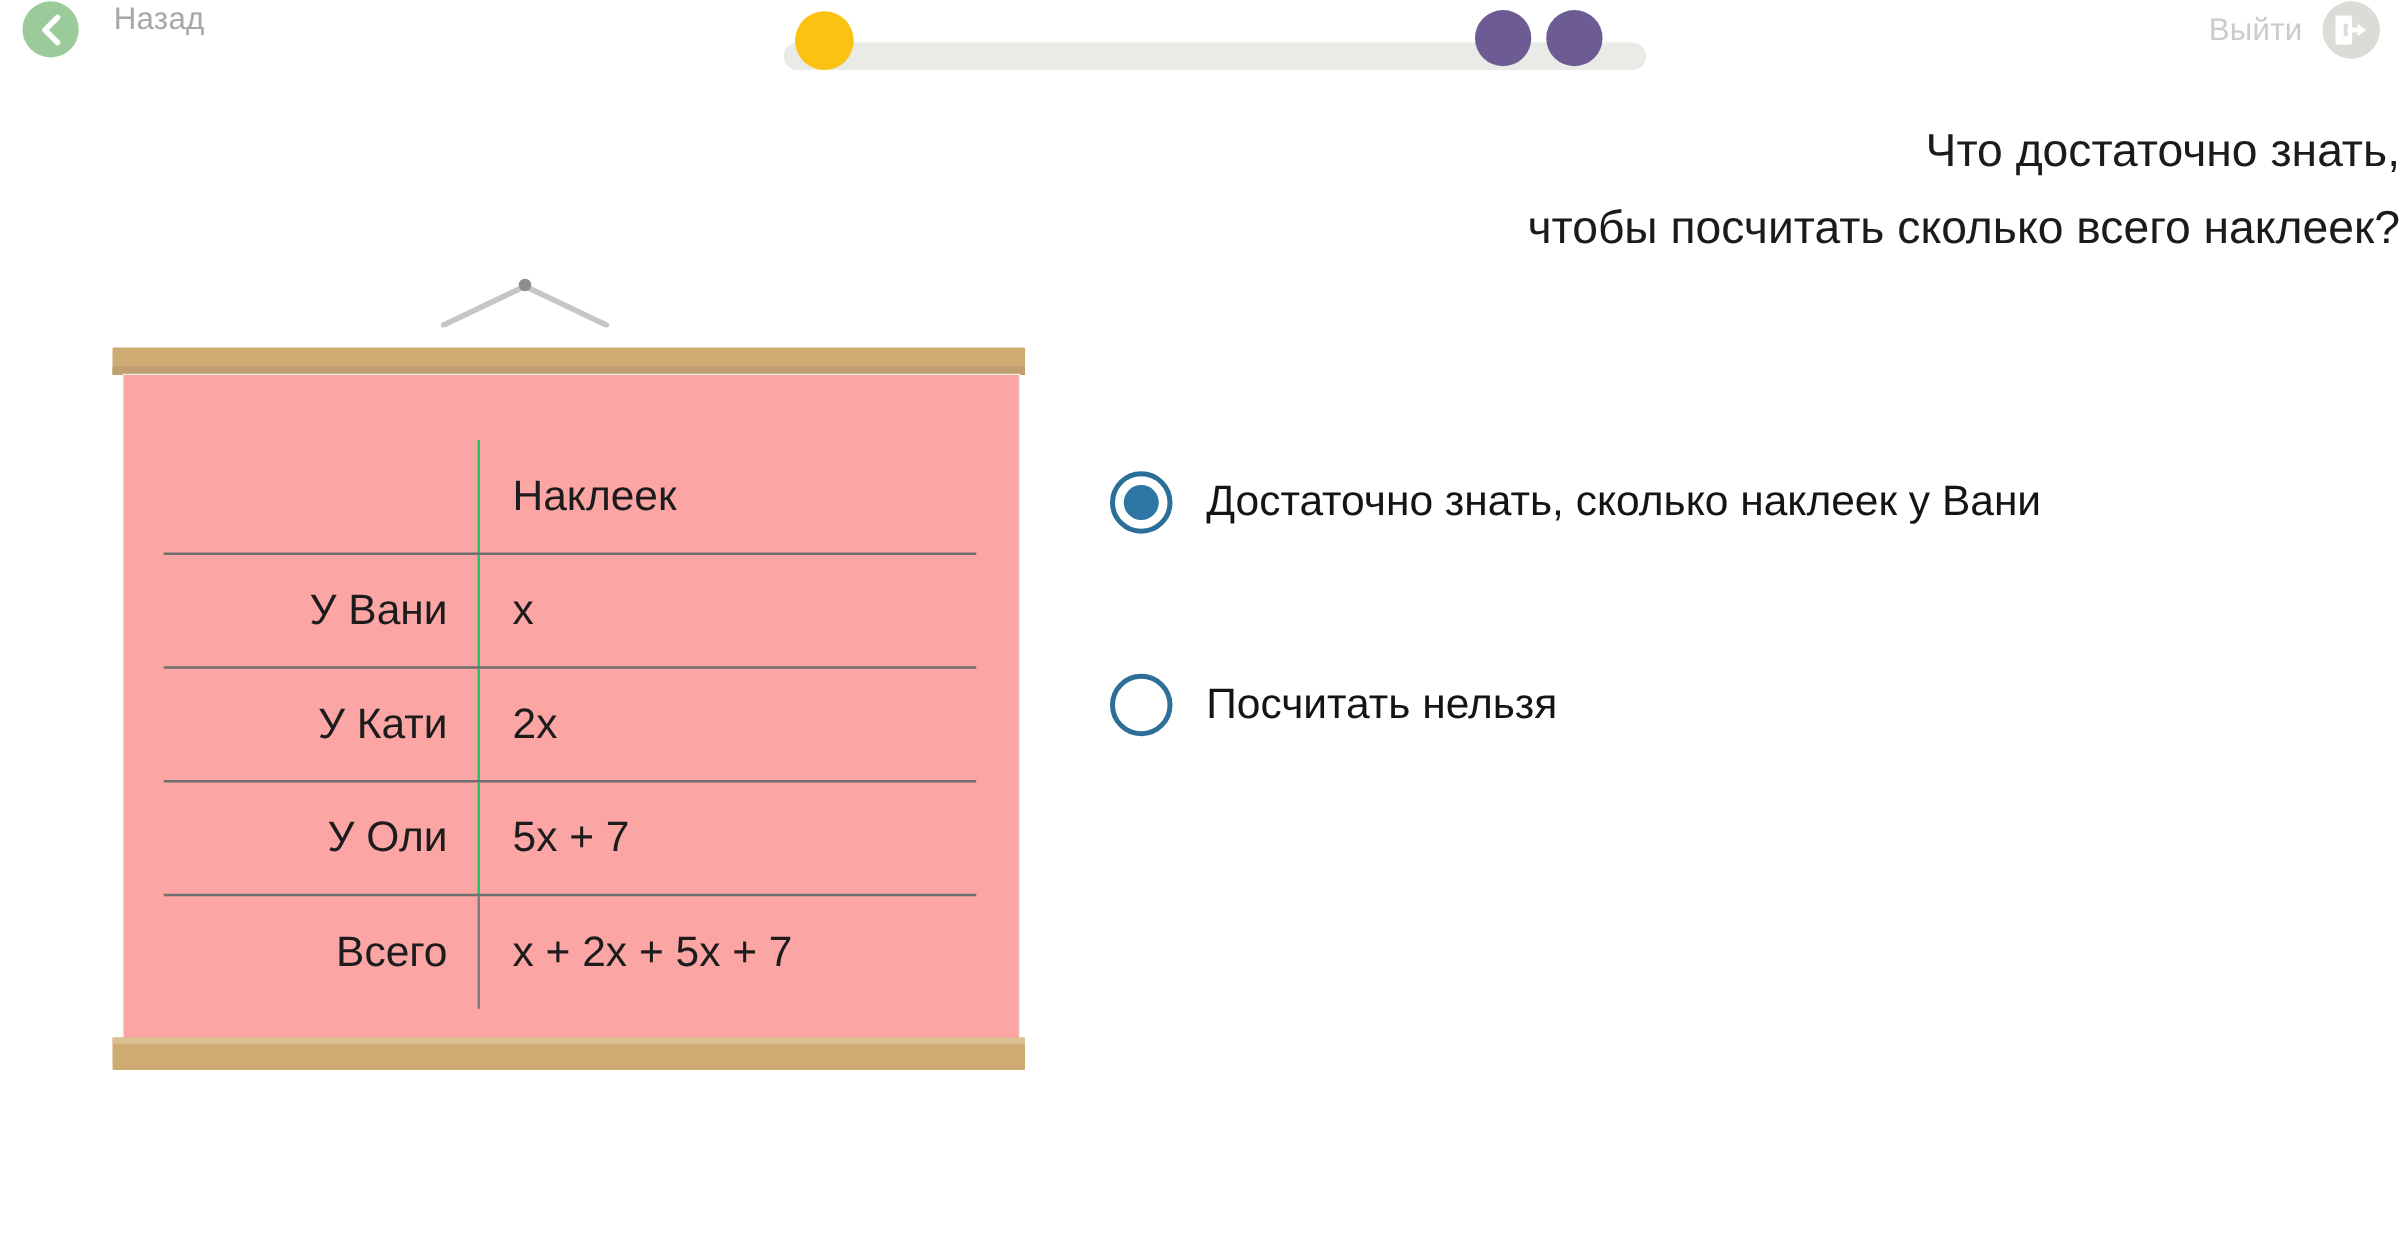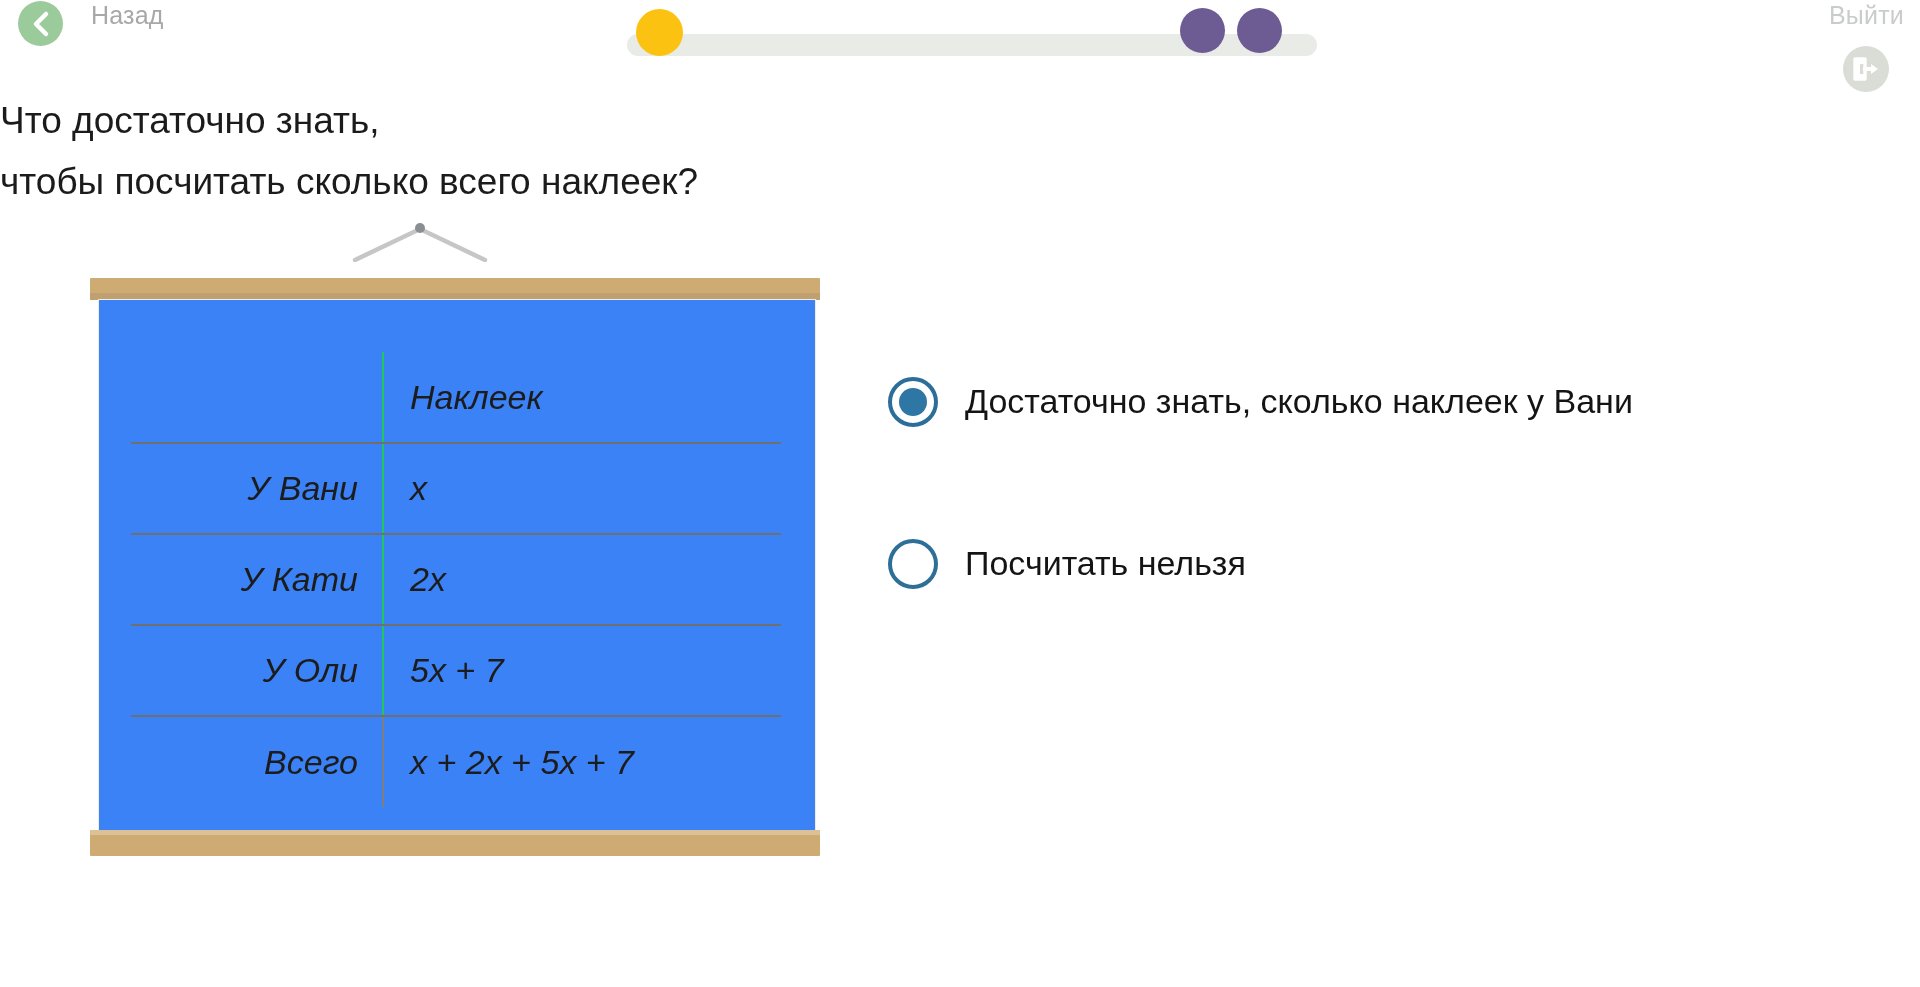--- a/index.html
+++ b/index.html
@@ -48,21 +48,20 @@
     letter-spacing: .2px;
   }
 
   .exit-btn {
     position: absolute;
     right: 16px; top: 1px;
     display: flex;
     align-items: center;
     gap: 16px;
     cursor: pointer;
-    flex-direction: column;
   }
   .exit-label {
     font-size: 25px;
     color: #c9cdc9;
     letter-spacing: .2px;
   }
   .exit-circle {
     width: 46px; height: 46px;
     border-radius: 50%;
     background: #d9ddd6;
@@ -110,21 +109,21 @@
     top: -26px;
     left: 610px;
   }
 
   
   .question {
     position: absolute;
     top: 90px;
     left: 0;
     width: 1920px;
-    text-align: left;
+    text-align: right;
     color: #1b1b1b;
     font-size: 37px;
     line-height: 61px;
     font-weight: 400;
   }
   .question .qline { display: block; }
 
   
   .poster {
     position: absolute;
@@ -154,23 +153,22 @@
     left: 0; bottom: 0;
     width: 730px; height: 7px;
     background: #c09f70;
   }
   .poster-body {
     position: absolute;
     left: 9px;
     top: 42px;
     width: 716px;
     height: 532px;
-    background: #3b82f6;
+    background: #fca5a5;
     box-shadow: 0 0 0 1px #f1ece2;
-    font-style: italic;
   }
   .poster-bar-bottom {
     position: absolute;
     left: 0; top: 572px;
     width: 730px;
     height: 26px;
     background: #cfab74;
     border-radius: 1px;
   }
   .poster-bar-bottom::before {

